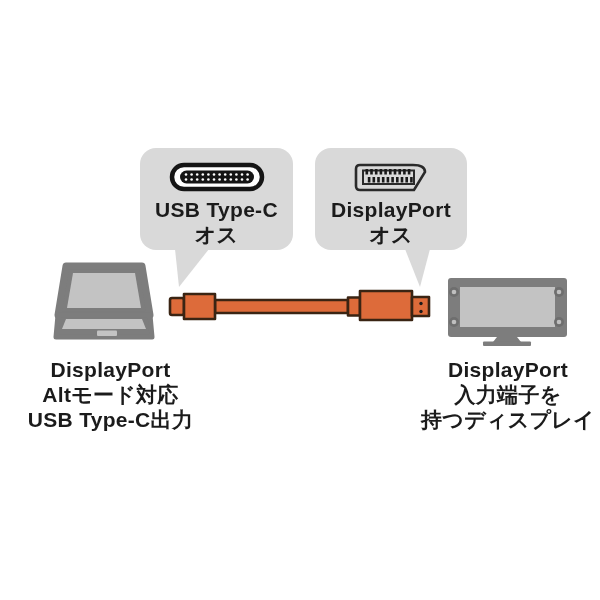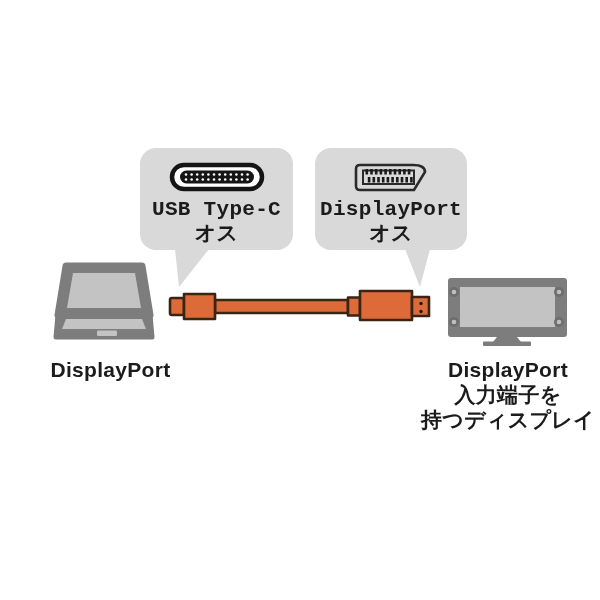--- a/index.html
+++ b/index.html
@@ -6,21 +6,21 @@
     --background:#ffffff; --callout-bg:#d9d9d9; --device-gray:#7d7d7d;
     --screen-gray:#c3c3c3; --cable-orange:#dd6b3a; --cable-outline:#3a2413; --text:#1b1b1b;
   }
   html,body{margin:0;padding:0;background:var(--background);}
   .stage{
     position:relative;width:600px;height:600px;background:var(--background);
     font-family:"Liberation Sans","DejaVu Sans",sans-serif;color:var(--text);overflow:hidden;
   }
   .callout{
     position:absolute;top:148px;height:102px;background:var(--callout-bg);
-    border-radius:16px;display:flex;flex-direction:column;align-items:center;font-family:Liberation Mono, monospace;
+    border-radius:16px;display:flex;flex-direction:column;align-items:center;
   }
   .callout.usb{left:140px;width:153px;}
   .callout.dp{left:315px;width:152px;}
   .callout .icon{margin-top:14px;}
   .callout .line{font-weight:bold;font-size:21px;line-height:25px;text-align:center;letter-spacing:.3px;}
   .callout .line.first{margin-top:5px;}
   .tail{position:absolute;top:249px;}
   .tail.left{left:170px;}
   .tail.right{left:398px;}
   .art{position:absolute;}
@@ -145,20 +145,22 @@
         <circle cx="121" cy="20" r="2.3" fill="#bfbfbf"></circle>
       <circle cx="121" cy="50" r="5" fill="#6e6e6e"></circle>
         <circle cx="121" cy="50" r="2.3" fill="#bfbfbf"></circle>
     </g>
     <polygon points="59,65 79,65 83,70 55,70" fill="var(--device-gray)"></polygon>
     <rect x="45" y="69.5" width="48" height="4.5" rx="1" fill="var(--device-gray)"></rect>
   </svg>
 
   <div class="caption left">
     <div>DisplayPort</div>
+    <div>Altモード対応</div>
+    <div>USB Type-C出力</div>
   </div>
 
   <div class="caption right">
     <div>DisplayPort</div>
     <div>入力端子を</div>
     <div>持つディスプレイ</div>
   </div>
 
 </div>
 

